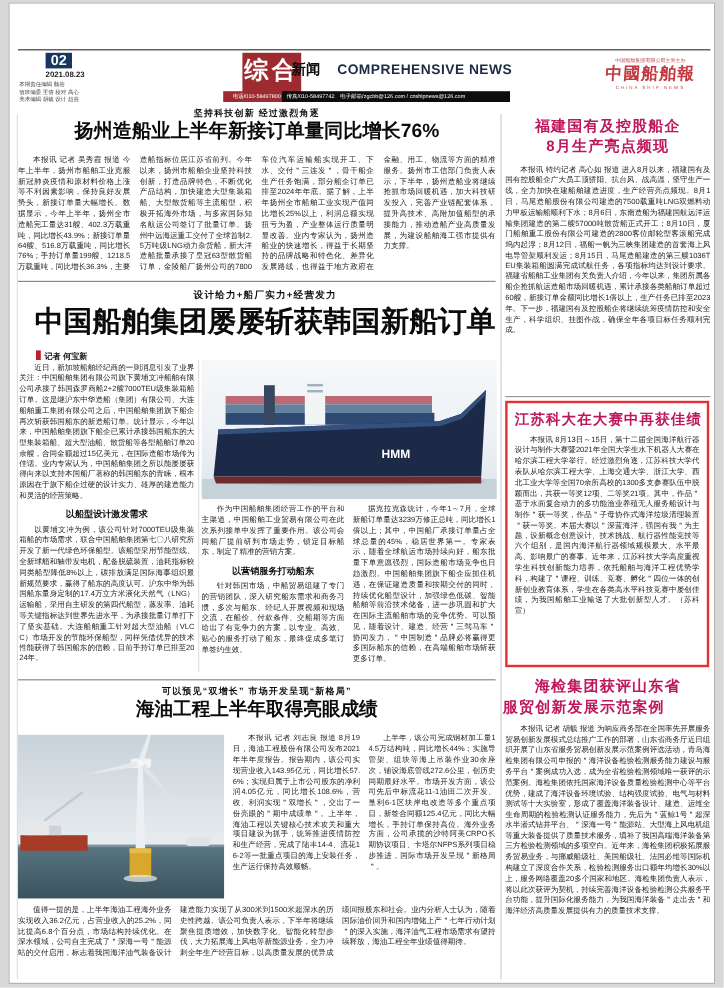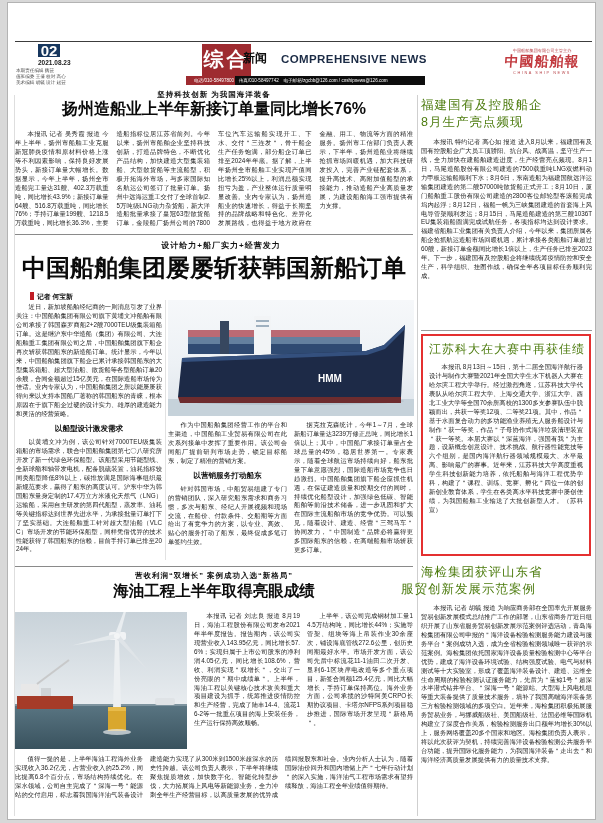--- a/index.html
+++ b/index.html
@@ -27,41 +27,41 @@
     color:#0e0e0e; margin:5px 0 4px 0; text-indent:0;
   }
   .kicker {
     font-weight:bold; font-size:7.5px; text-align:center; color:#111;
     letter-spacing:1px;
   }
   .headline { font-weight:bold; text-align:center; color:#0b0b0b; white-space:nowrap; }
   .cols4 { column-count:4; column-gap:8px; }
   .cols3 { column-count:3; column-gap:7px; }
   
-  .numbox { background:#17375e; color:#fff; font-weight:bold; font-size:15px;
+  .numbox { background:#17375e; color:#fff; font-weight:bold; font-size:12px;
             text-align:center; line-height:13px; }
   .dateline { font-size:6.5px; font-weight:bold; color:#222; }
   .infoline { font-size:4.6px; color:#444; line-height:1.3; white-space:nowrap; }
   .redbox { background:#9e2b30; color:#fff; text-align:center;margin-left:16px; }
   .redbox .zh { font-size:20px; font-weight:bold; letter-spacing:3px; line-height:30px; }
   .secbar {
     color:#fff; font-size:4.6px; line-height:9px; padding-left:8px;
     background:linear-gradient(90deg,#9e2b30 0 49px,#0d0d0d 49px);
     white-space:nowrap; overflow:hidden;
   }
   .sec-zh2 { font-size:12px; font-weight:bold; color:#0d0d0d; }
   .sec-en  { font-size:11.5px; font-weight:bold; color:#1b2b45; letter-spacing:0.4px; }
   .logo-top { font-size:4.2px; color:#b9474c; text-align:center; white-space:nowrap; }
   .logo-main { font-size:14px; font-weight:bold; color:#c23a3f; text-align:center;
                transform:skewX(-4deg); letter-spacing:1px; white-space:nowrap; }
   .logo-sub { font-size:3.8px; color:#b9474c; text-align:center; letter-spacing:1.6px; }
   .byline { font-size:6.8px; font-weight:bold; color:#111; }
   .byline .sq { display:inline-block; width:4px; height:8px; background:#c01d25;
                 margin-right:3px; vertical-align:-1px; }
-  .rc-head { font-weight:normal; font-size:12.5px; text-align:left; color:#4d7c0f;
+  .rc-head { font-weight:bold; font-size:12.5px; text-align:center; color:#be185d;
              letter-spacing:1px; white-space:nowrap; }
   .redframe { border:2px solid #e43030; background:#fff; }
   .photo { overflow:hidden;text-align:right; }
 </style>
 </head>
 <body>
 
 <div class="abs sheet"></div>
 
 <div class="abs hline" style="left:15px;top:41px;width:577px;background:#3c3c3c;"></div>
@@ -85,27 +85,27 @@
 
 <div class="abs" style="left:494px;top:48px;width:96px;">
   <div class="logo-top">中国船舶集团有限公司主管主办</div>
   <div class="logo-main">中國船舶報</div>
   <div class="logo-sub">CHINA SHIP NEWS</div>
 </div>
 
 <div class="abs vline" style="left:417px;top:95px;height:721px;"></div>
 <div class="abs vline" style="left:14px;top:95px;height:721px;background:#dedede;"></div>
 
-<div class="abs kicker" style="left:15px;top:90px;width:398px;">坚持科技创新 为我国海洋装备</div>
+<div class="abs kicker" style="left:15px;top:90px;width:398px;">坚持科技创新 经过激烈角逐</div>
 <div class="abs headline" style="left:15px;top:99px;width:398px;font-size:16px;">扬州造船业上半年新接订单量同比增长76%</div>
 <div class="abs bodytext cols4" style="left:15px;top:130px;width:398px;height:99px;">本报讯 记者 吴秀霞 报道 今年上半年，扬州市船舶工业克服新冠肺炎疫情和原材料价格上涨等不利因素影响，保持良好发展势头，新接订单量大幅增长。数据显示，今年上半年，扬州全市造船完工量达31艘、402.3万载重吨，同比增长43.9%；新接订单量64艘、516.8万载重吨，同比增长76%；手持订单量199艘、1218.5万载重吨，同比增长36.3%，主要造船指标位居江苏省前列。今年以来，扬州市船舶企业坚持科技创新，打造品牌特色，不断优化产品结构，加快建造大型集装箱船、大型散货船等主流船型，积极开拓海外市场，与多家国际知名航运公司签订了批量订单。扬州中远海运重工交付了全球首制2.5万吨级LNG动力杂货船，新大洋造船批量承接了皇冠63型散货船订单，金陵船厂扬州公司的7800车位汽车运输船实现开工、下水、交付＂三连发＂，骨干船企生产任务饱满，部分船企订单已排至2024年年底。据了解，上半年扬州全市船舶工业实现产值同比增长25%以上，利润总额实现扭亏为盈，产业整体运行质量明显改善。业内专家认为，扬州造船业的快速增长，得益于长期坚持的品牌战略和特色化、差异化发展路线，也得益于地方政府在金融、用工、物流等方面的精准服务。扬州市工信部门负责人表示，下半年，扬州造船业将继续抢抓市场回暖机遇，加大科技研发投入，完善产业链配套体系，提升高技术、高附加值船型的承接能力，推动造船产业高质量发展，为建设船舶海工强市提供有力支撑。</div>
 <div class="abs hline" style="left:15px;top:234px;width:398px;"></div>
 
 <div class="abs kicker" style="left:22px;top:240px;width:398px;font-size:8px;">设计给力+船厂实力+经营发力</div>
-<div class="abs headline" style="left:15px;top:252px;width:398px;font-size:24px;">中国船舶集团屡屡斩获韩国新船订单</div>
+<div class="abs headline" style="left:15px;top:252px;width:398px;font-size:24px;text-align:right;">中国船舶集团屡屡斩获韩国新船订单</div>
 <div class="abs byline" style="left:30px;top:292px;">
   <span class="sq"></span><span>记者 何宝新</span>
 </div>
 
 <div class="abs" style="left:16px;top:303px;width:146px;height:258px;overflow:hidden;">
   <div class="bodytext">近日，新加坡船舶经纪商的一则消息引发了业界关注：中国船舶集团有限公司旗下黄埔文冲船舶有限公司承接了韩国森罗商船2+2艘7000TEU级集装箱船订单。这是继沪东中华造船（集团）有限公司、大连船舶重工集团有限公司之后，中国船舶集团旗下船企再次斩获韩国船东的新造船订单。统计显示，今年以来，中国船舶集团旗下船企已累计承接韩国船东的大型集装箱船、超大型油船、散货船等各型船舶订单20余艘，合同金额超过15亿美元，在国际造船市场传为佳话。业内专家认为，中国船舶集团之所以能屡屡获得向来以支持本国船厂著称的韩国船东的青睐，根本原因在于旗下船企过硬的设计实力、雄厚的建造能力和灵活的经营策略。</div>
   <div class="subhead">以船型设计激发需求</div>
   <div class="bodytext">以黄埔文冲为例，该公司针对7000TEU级集装箱船的市场需求，联合中国船舶集团第七〇八研究所开发了新一代绿色环保船型。该船型采用节能型线、全新球艏和轴带发电机，配备脱硫装置，油耗指标较同类船型降低8%以上，碳排放满足国际海事组织最新规范要求，赢得了船东的高度认可。沪东中华为韩国船东量身定制的17.4万立方米液化天然气（LNG）运输船，采用自主研发的第四代船型，蒸发率、油耗等关键指标达到世界先进水平，为承接批量订单打下了坚实基础。大连船舶重工针对超大型油船（VLCC）市场开发的节能环保船型，同样凭借优异的技术性能获得了韩国船东的信赖，目前手持订单已排至2024年。</div>
 </div>
 
@@ -134,21 +134,21 @@
 
 <div class="abs" style="left:168px;top:421px;width:119px;height:140px;overflow:hidden;">
   <div class="bodytext">作为中国船舶集团经营工作的平台和主渠道，中国船舶工业贸易有限公司在此次系列接单中发挥了重要作用。该公司会同船厂提前研判市场走势，锁定目标船东，制定了精准的营销方案。</div>
   <div class="subhead">以营销服务打动船东</div>
   <div class="bodytext">针对韩国市场，中船贸易组建了专门的营销团队，深入研究船东需求和商务习惯，多次与船东、经纪人开展视频和现场交流，在船价、付款条件、交船期等方面给出了有竞争力的方案，以专业、高效、贴心的服务打动了船东，最终促成多笔订单签约生效。</div>
 </div>
 <div class="abs bodytext" style="left:294px;top:421px;width:119px;height:140px;">据克拉克森统计，今年1～7月，全球新船订单量达3239万修正总吨，同比增长1倍以上；其中，中国船厂承接订单量占全球总量的45%，稳居世界第一。专家表示，随着全球航运市场持续向好，船东批量下单意愿强烈，国际造船市场竞争也日趋激烈。中国船舶集团旗下船企应抓住机遇，在保证建造质量和按期交付的同时，持续优化船型设计，加强绿色低碳、智能船舶等前沿技术储备，进一步巩固和扩大在国际主流船舶市场的竞争优势。可以预见，随着设计、建造、经营＂三驾马车＂协同发力，＂中国制造＂品牌必将赢得更多国际船东的信赖，在高端船舶市场斩获更多订单。</div>
 
 <div class="abs hline" style="left:15px;top:566px;width:398px;"></div>
 
-<div class="abs kicker" style="left:15px;top:571px;width:398px;font-size:7.5px;">营收利润“双增长” 案例成功入选“新格局”</div>
+<div class="abs kicker" style="left:15px;top:571px;width:398px;font-size:7.5px;">可以预见“双增长” 市场开发呈现“新格局”</div>
 <div class="abs headline" style="left:15px;top:581px;width:398px;font-size:15.5px;">海油工程上半年取得亮眼成绩</div>
 
 <div class="abs photo" style="left:15px;top:612px;width:172px;height:137px;">
   <svg width="172" height="137" viewBox="0 0 172 137">
     <defs>
       <linearGradient id="sky" x1="0" y1="0" x2="0" y2="1">
         <stop offset="0" stop-color="#c8d2d9"></stop>
           <stop offset="1" stop-color="#e9edf0"></stop>
       </linearGradient>
       <linearGradient id="sea" x1="0" y1="0" x2="0" y2="1">

